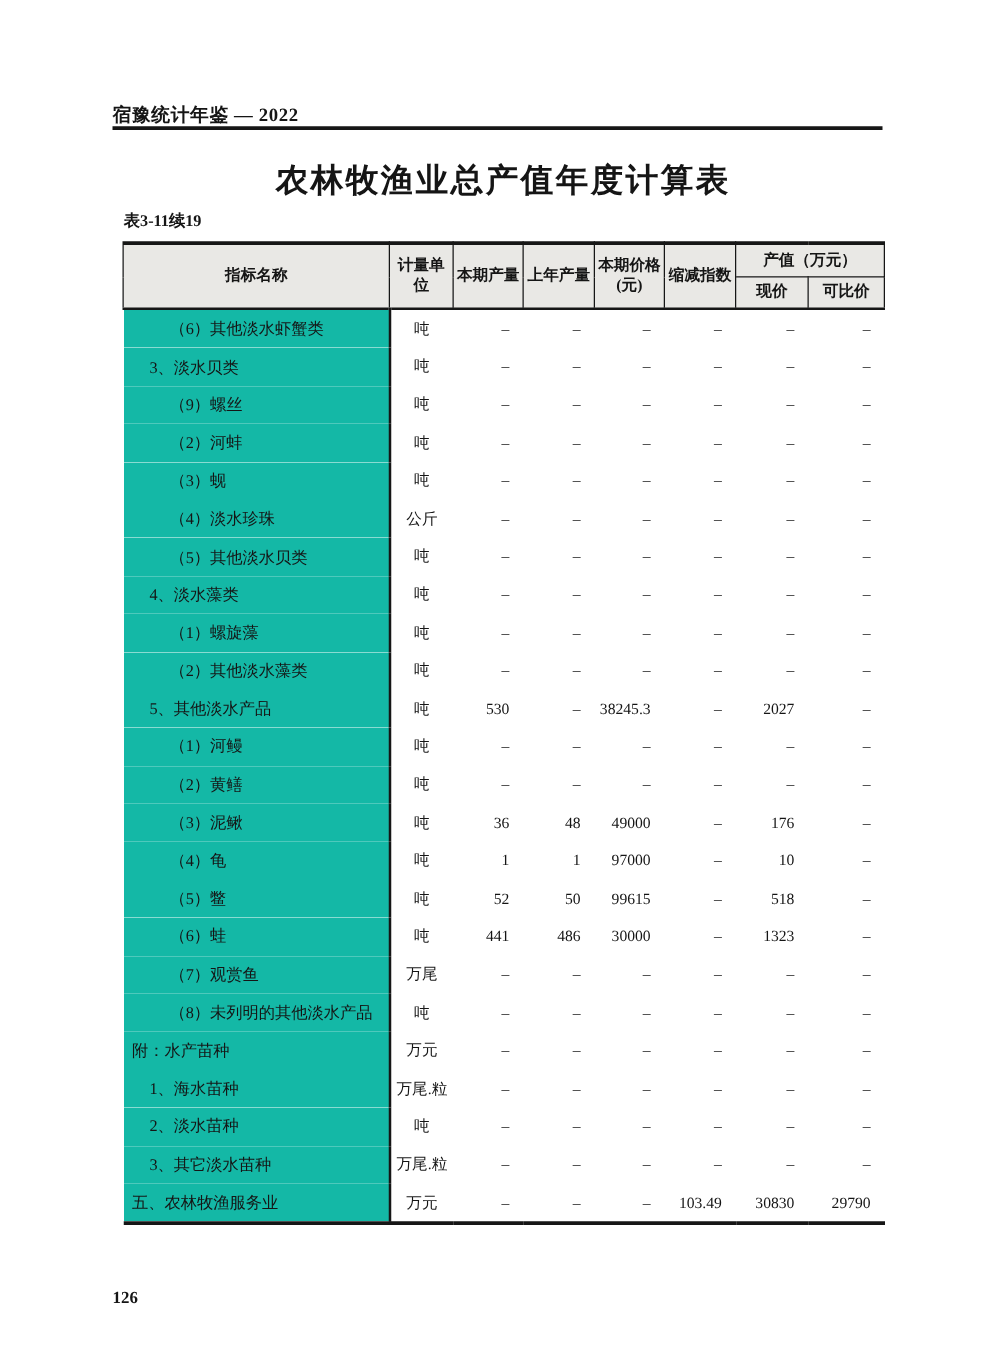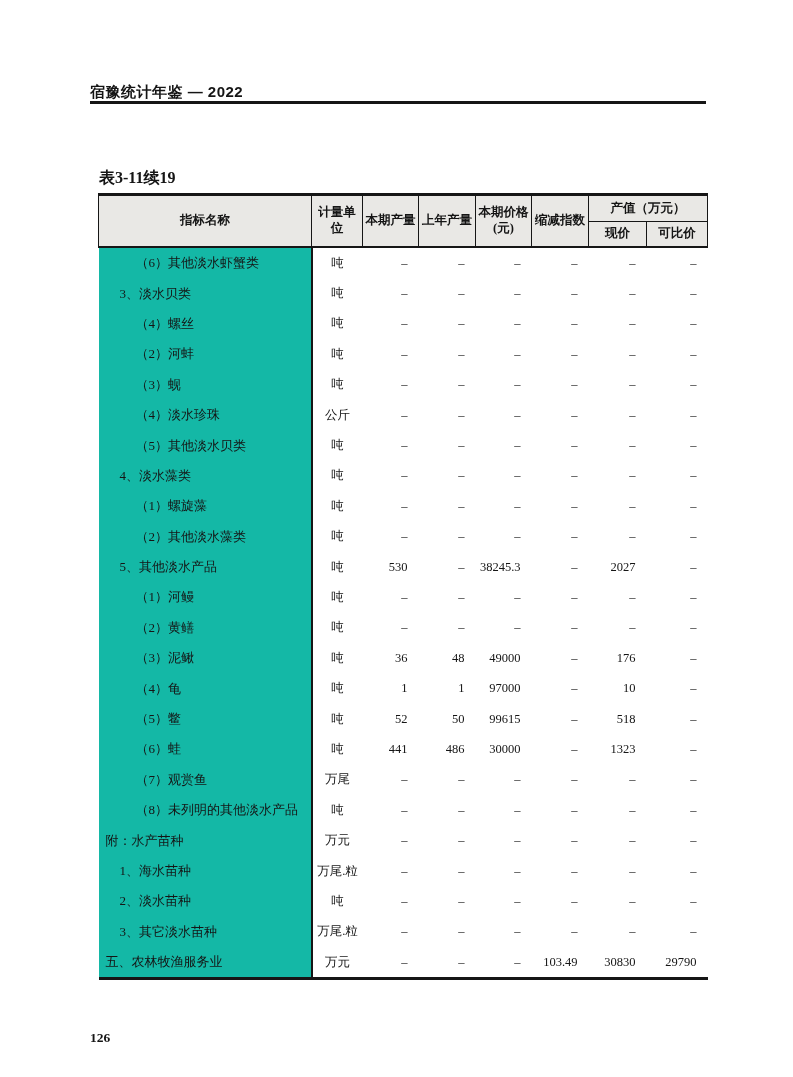--- a/index.html
+++ b/index.html
@@ -8,35 +8,35 @@
     background: #ffffff;
     font-family: "Liberation Serif", "DejaVu Serif", serif;
     color: #151515;
     position: relative;
     overflow: hidden;
   }
   .page { position: absolute; inset: 0; }
 
   .yearbook-header {
     position: absolute; left: 90px; top: 83px;
-    font-family: Liberation Sans, sans-serif;
+    font-family: Liberation Serif, serif;
     font-weight: bold; font-size: 15px; letter-spacing: 0.5px;
   }
   .header-rule {
     position: absolute; left: 90px; top: 101px;
     width: 616px; height: 2.5px; background: #161616;
   }
   .doc-title {
     position: absolute; left: 98px; top: 127px; width: 609px;
     text-align: center; font-weight: bold; font-size: 26px;
     letter-spacing: 2px;
   }
   .table-label {
     position: absolute; left: 99px; top: 168px;
-    font-weight: bold; font-size: 16px;
+    font-weight: bold; font-size: 13px;
   }
 
   .stat-table {
     position: absolute; left: 98px; top: 193px;
     width: 609px;
     border-collapse: collapse; table-layout: fixed;
     border-top: 3px solid #161616;
     border-bottom: 3px solid #161616;
     font-size: 12.5px;
   }
@@ -86,20 +86,21 @@
   }
 </style>
 </head>
 <body>
 
 <div class="page">
 
   <div class="yearbook-header">宿豫统计年鉴 — 2022</div>
   <div class="header-rule"></div>
 
+  <div class="doc-title">农林牧渔业总产值年度计算表</div>
 
   <div class="table-label">表3-11续19</div>
 
   <table class="stat-table">
     <colgroup>
       <col class="w-indicator">
         <col class="w-unit">
         <col class="w-out1">
         <col class="w-out2">
       <col class="w-price">
@@ -137,21 +138,21 @@
           <td class="c-indicator ind-1">3、淡水贝类</td>
           <td class="c-unit">吨</td>
           <td class="c-num">–</td>
           <td class="c-num">–</td>
           <td class="c-num">–</td>
           <td class="c-num">–</td>
           <td class="c-num">–</td>
           <td class="c-num">–</td>
         </tr>
         <tr>
-          <td class="c-indicator ind-2">（4）螺丝</td>
+          <td class="c-indicator ind-2">（9）螺丝</td>
           <td class="c-unit">吨</td>
           <td class="c-num">–</td>
           <td class="c-num">–</td>
           <td class="c-num">–</td>
           <td class="c-num">–</td>
           <td class="c-num">–</td>
           <td class="c-num">–</td>
         </tr>
         <tr>
           <td class="c-indicator ind-2">（2）河蚌</td>

